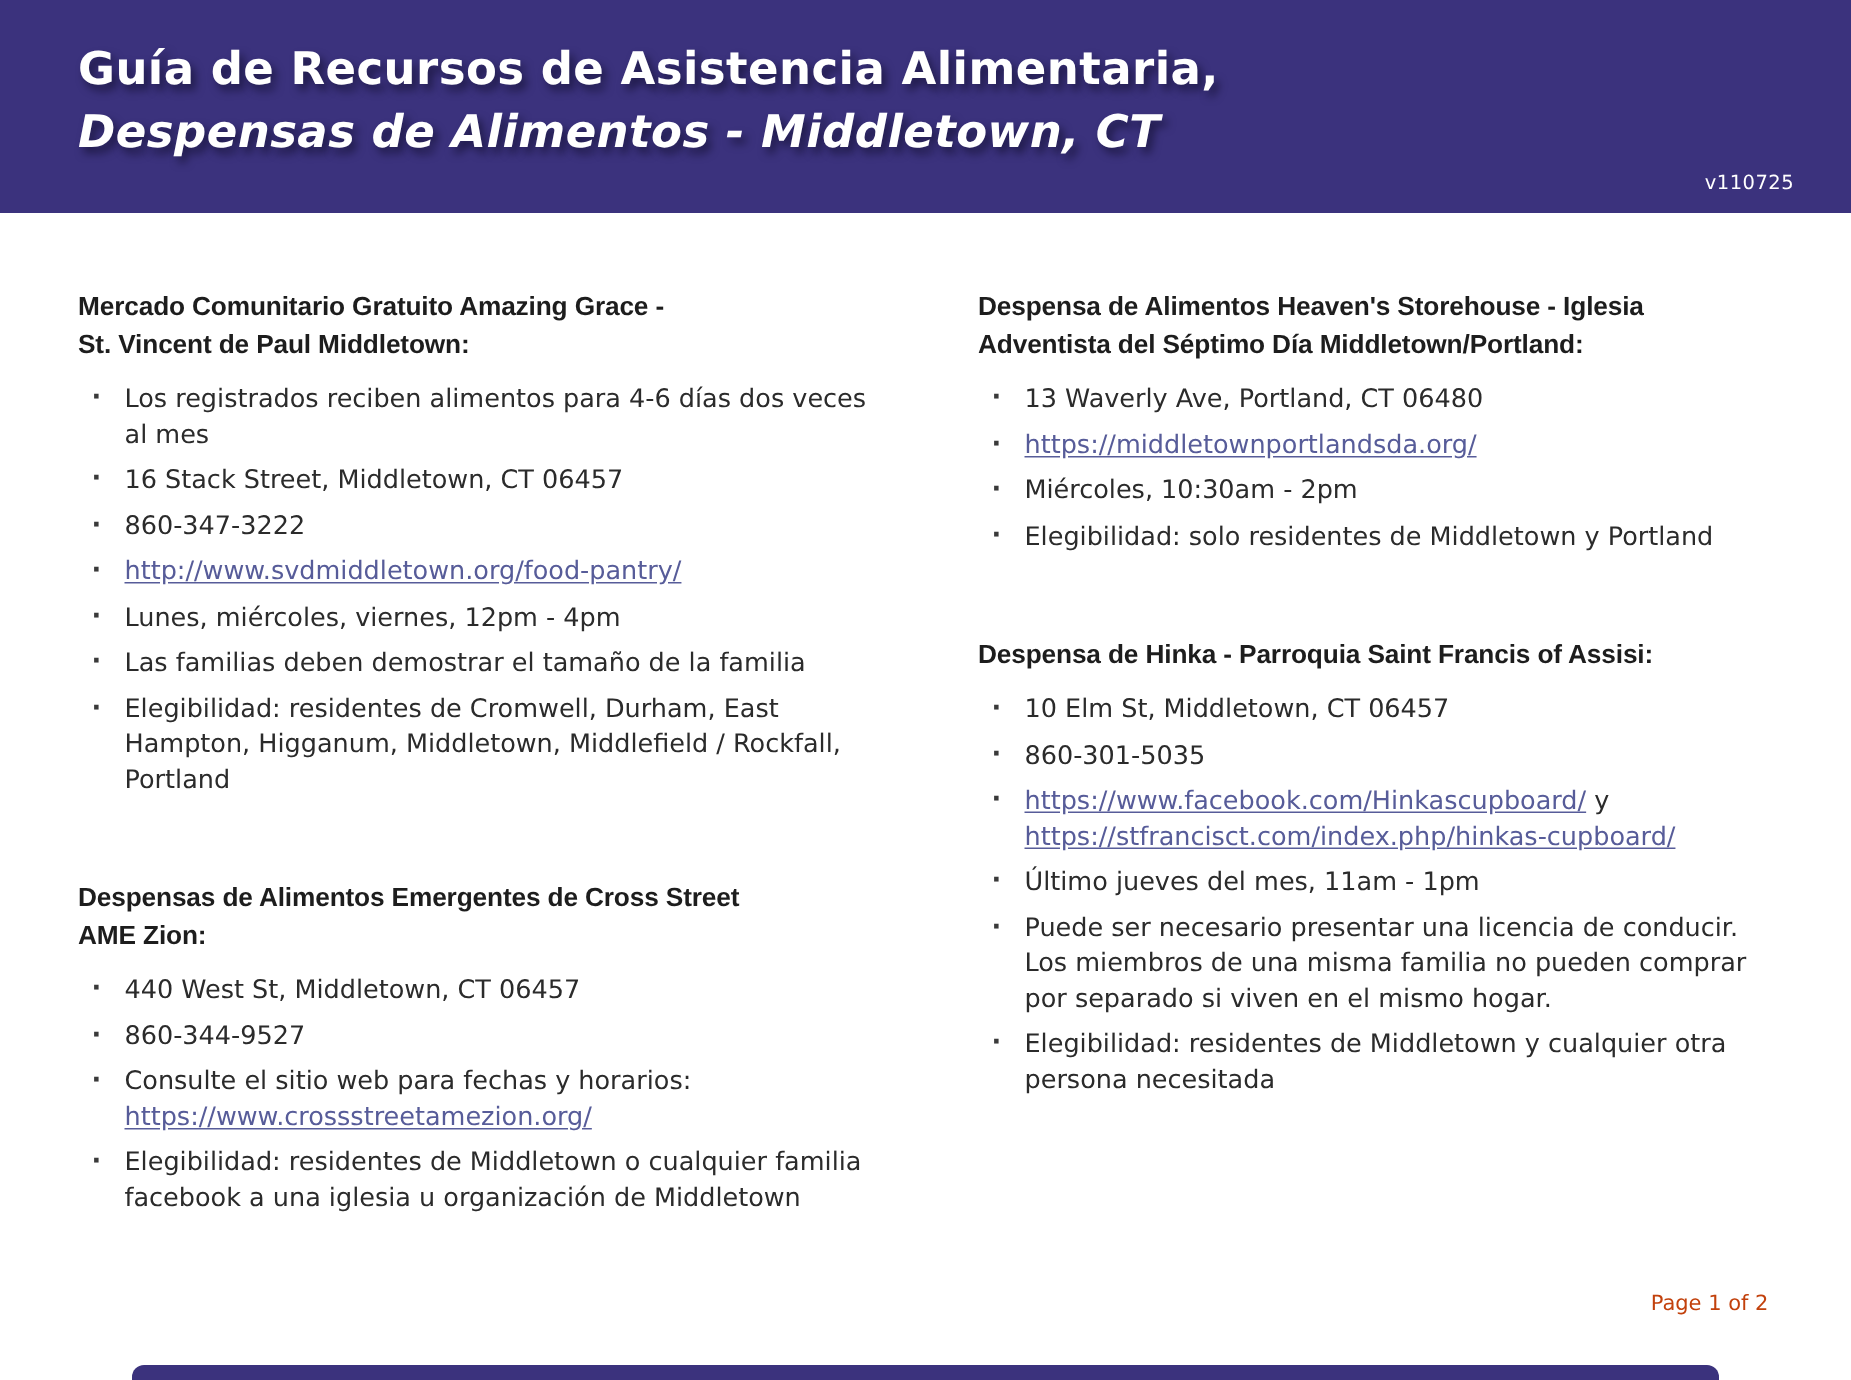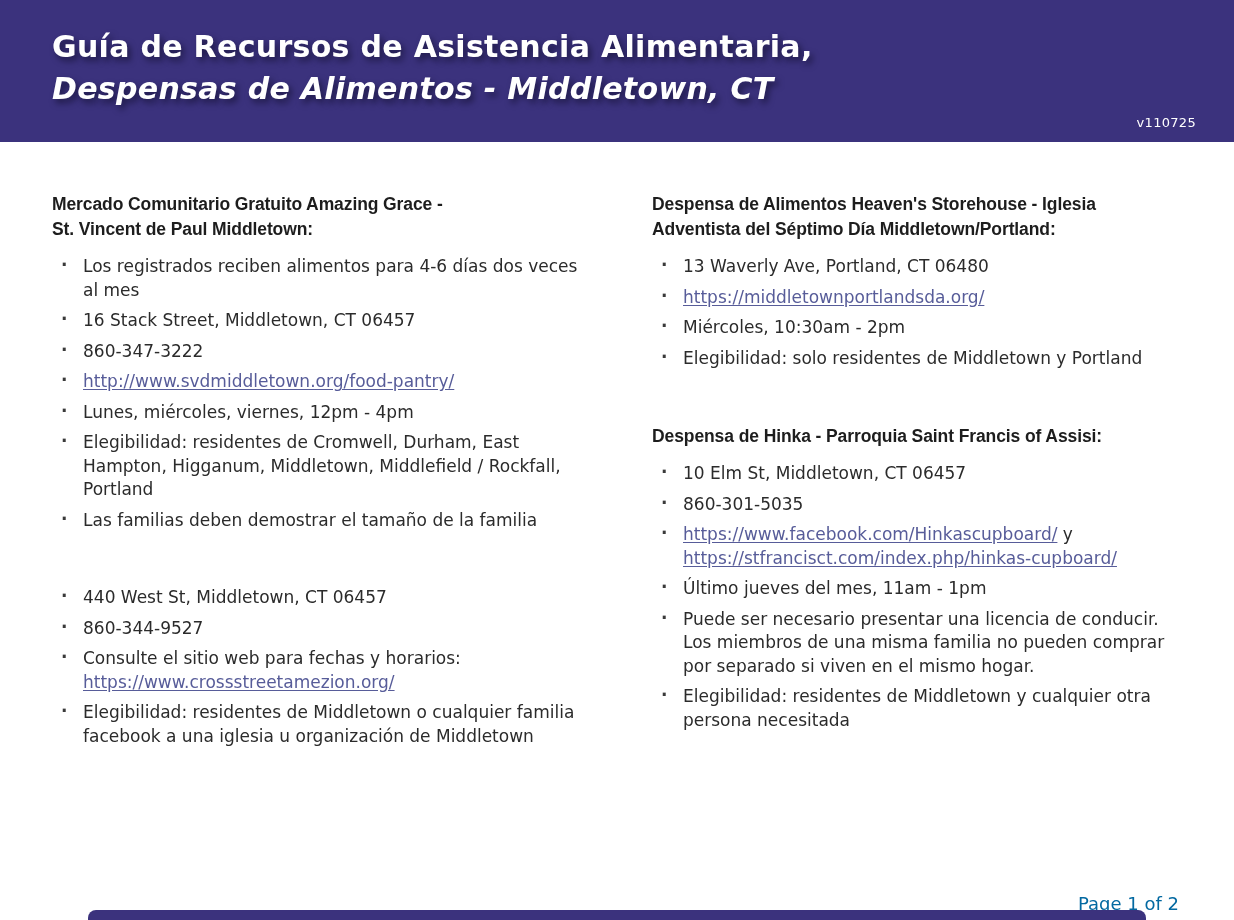--- a/index.html
+++ b/index.html
@@ -75,23 +75,22 @@
     color:#3a3a3a;
     font-weight:700;
   }
   a.res-link{
     color:var(--link-color);
     text-underline-offset:2px;
   }
   .footer{
     position:absolute;
     top:861px;right:55px;
-    font-size:18px;
-    color:#0369a1;
-    margin-top:32px;
+    font-size:14px;
+    color:#c2410c;
   }
   .page2-edge{
     position:absolute;
     left:88px;right:88px;bottom:0;
     height:10px;
     background:var(--header-bg);
     border-radius:8px 8px 0 0;
   }
 </style>
 </head>
@@ -111,25 +110,27 @@
     <div class="col" id="col-0">
         <section class="section">
           <h3>Mercado Comunitario Gratuito Amazing Grace -
 St. Vincent de Paul Middletown:</h3>
           <ul>
             <li><span>Los registrados reciben alimentos para 4-6 días dos veces al mes</span></li>
             <li><span>16 Stack Street, Middletown, CT 06457</span></li>
             <li><span>860-347-3222</span></li>
             <li><a class="res-link" href="#">http://www.svdmiddletown.org/food-pantry/</a></li>
             <li><span>Lunes, miércoles, viernes, 12pm - 4pm</span></li>
+            <li><span>Las familias deben demostrar el tamaño de la familia</span></li>
             <li><span>Elegibilidad: residentes de Cromwell, Durham, East Hampton, Higganum, Middletown, Middlefield / Rockfall, Portland</span></li>
-            <li><span>Las familias deben demostrar el tamaño de la familia</span></li>
           </ul>
         </section>
         <section class="section">
+          <h3>Despensas de Alimentos Emergentes de Cross Street
+AME Zion:</h3>
           <ul>
             <li><span>440 West St, Middletown, CT 06457</span></li>
             <li><span>860-344-9527</span></li>
             <li><span>Consulte el sitio web para fechas y horarios: </span><a class="res-link" href="#">https://www.crossstreetamezion.org/</a></li>
             <li><span>Elegibilidad: residentes de Middletown o cualquier familia facebook a una iglesia u organización de Middletown</span></li>
           </ul>
         </section>
       </div>
     <div class="col" id="col-1">
         <section class="section">

